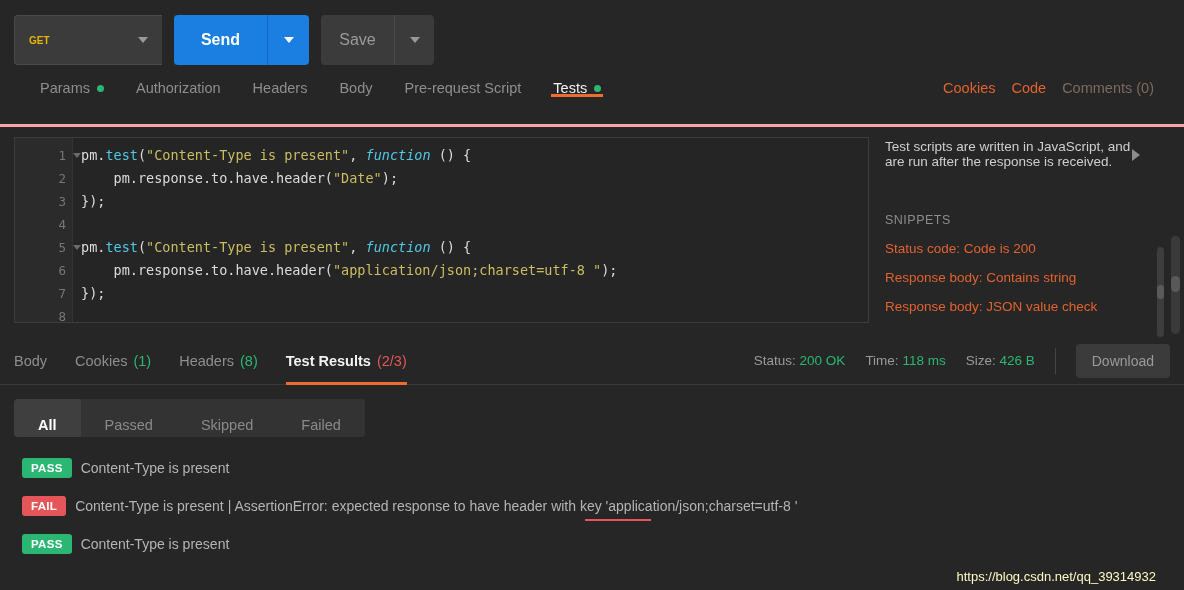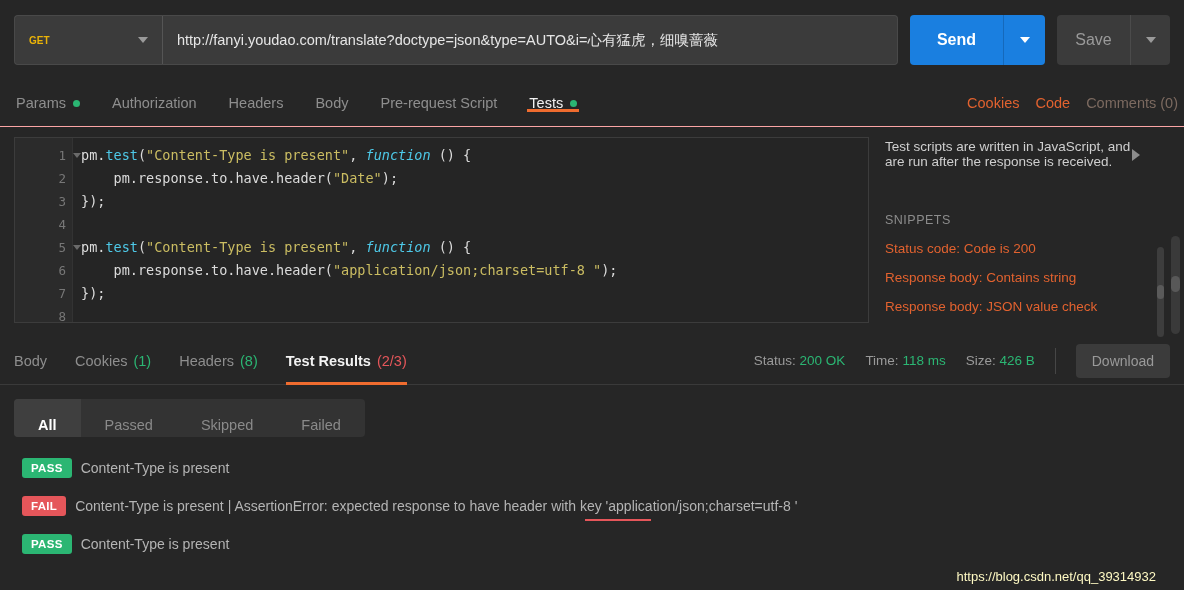--- a/index.html
+++ b/index.html
@@ -76,23 +76,23 @@
     background: #3b3b3b;
     border-radius: 0 4px 4px 0;
     width: 40px; height: 50px;
     display: flex; align-items: center; justify-content: center;
     border-left: 1px solid #4b4b4b; cursor: pointer;
   }
 
   
   .req-tabs {
     height: 47px;
-    display: flex; align-items: center;
-    padding: 0 0;
-    border-bottom: 1px solid #fca5a5;
+    display: flex; align-items: flex-start;
+    padding: 0 24px;
+    border-bottom: 3px solid #fca5a5;
     position: relative;
   }
   .tab {
     display: flex; align-items: center; gap: 7px;
     padding: 0 16px;
     font-size: 14.5px; color: #8e8e8e;
     cursor: pointer; position: relative;
   }
   .tab.active { color: #f2f2f2; }
   .tab.active::after {
@@ -291,21 +291,20 @@
 <body>
 
 
 
 
 <div class="urlbar">
   <div class="method-select">
     <span class="m-label">GET</span>
     <span class="caret"></span>
   </div>
-  <input class="url-input" value="http://fanyi.youdao.com/translate?doctype=json&amp;type=AUTO&amp;i=心有猛虎，细嗅蔷薇" placeholder="Enter request URL" style="">
   <div class="send-group">
     <button class="send-btn">Send</button>
     <div class="send-caret">
       <span class="caret"></span>
     </div>
   </div>
   <div class="save-group">
     <button class="save-btn">Save</button>
     <div class="save-caret">
       <span class="caret"></span>

